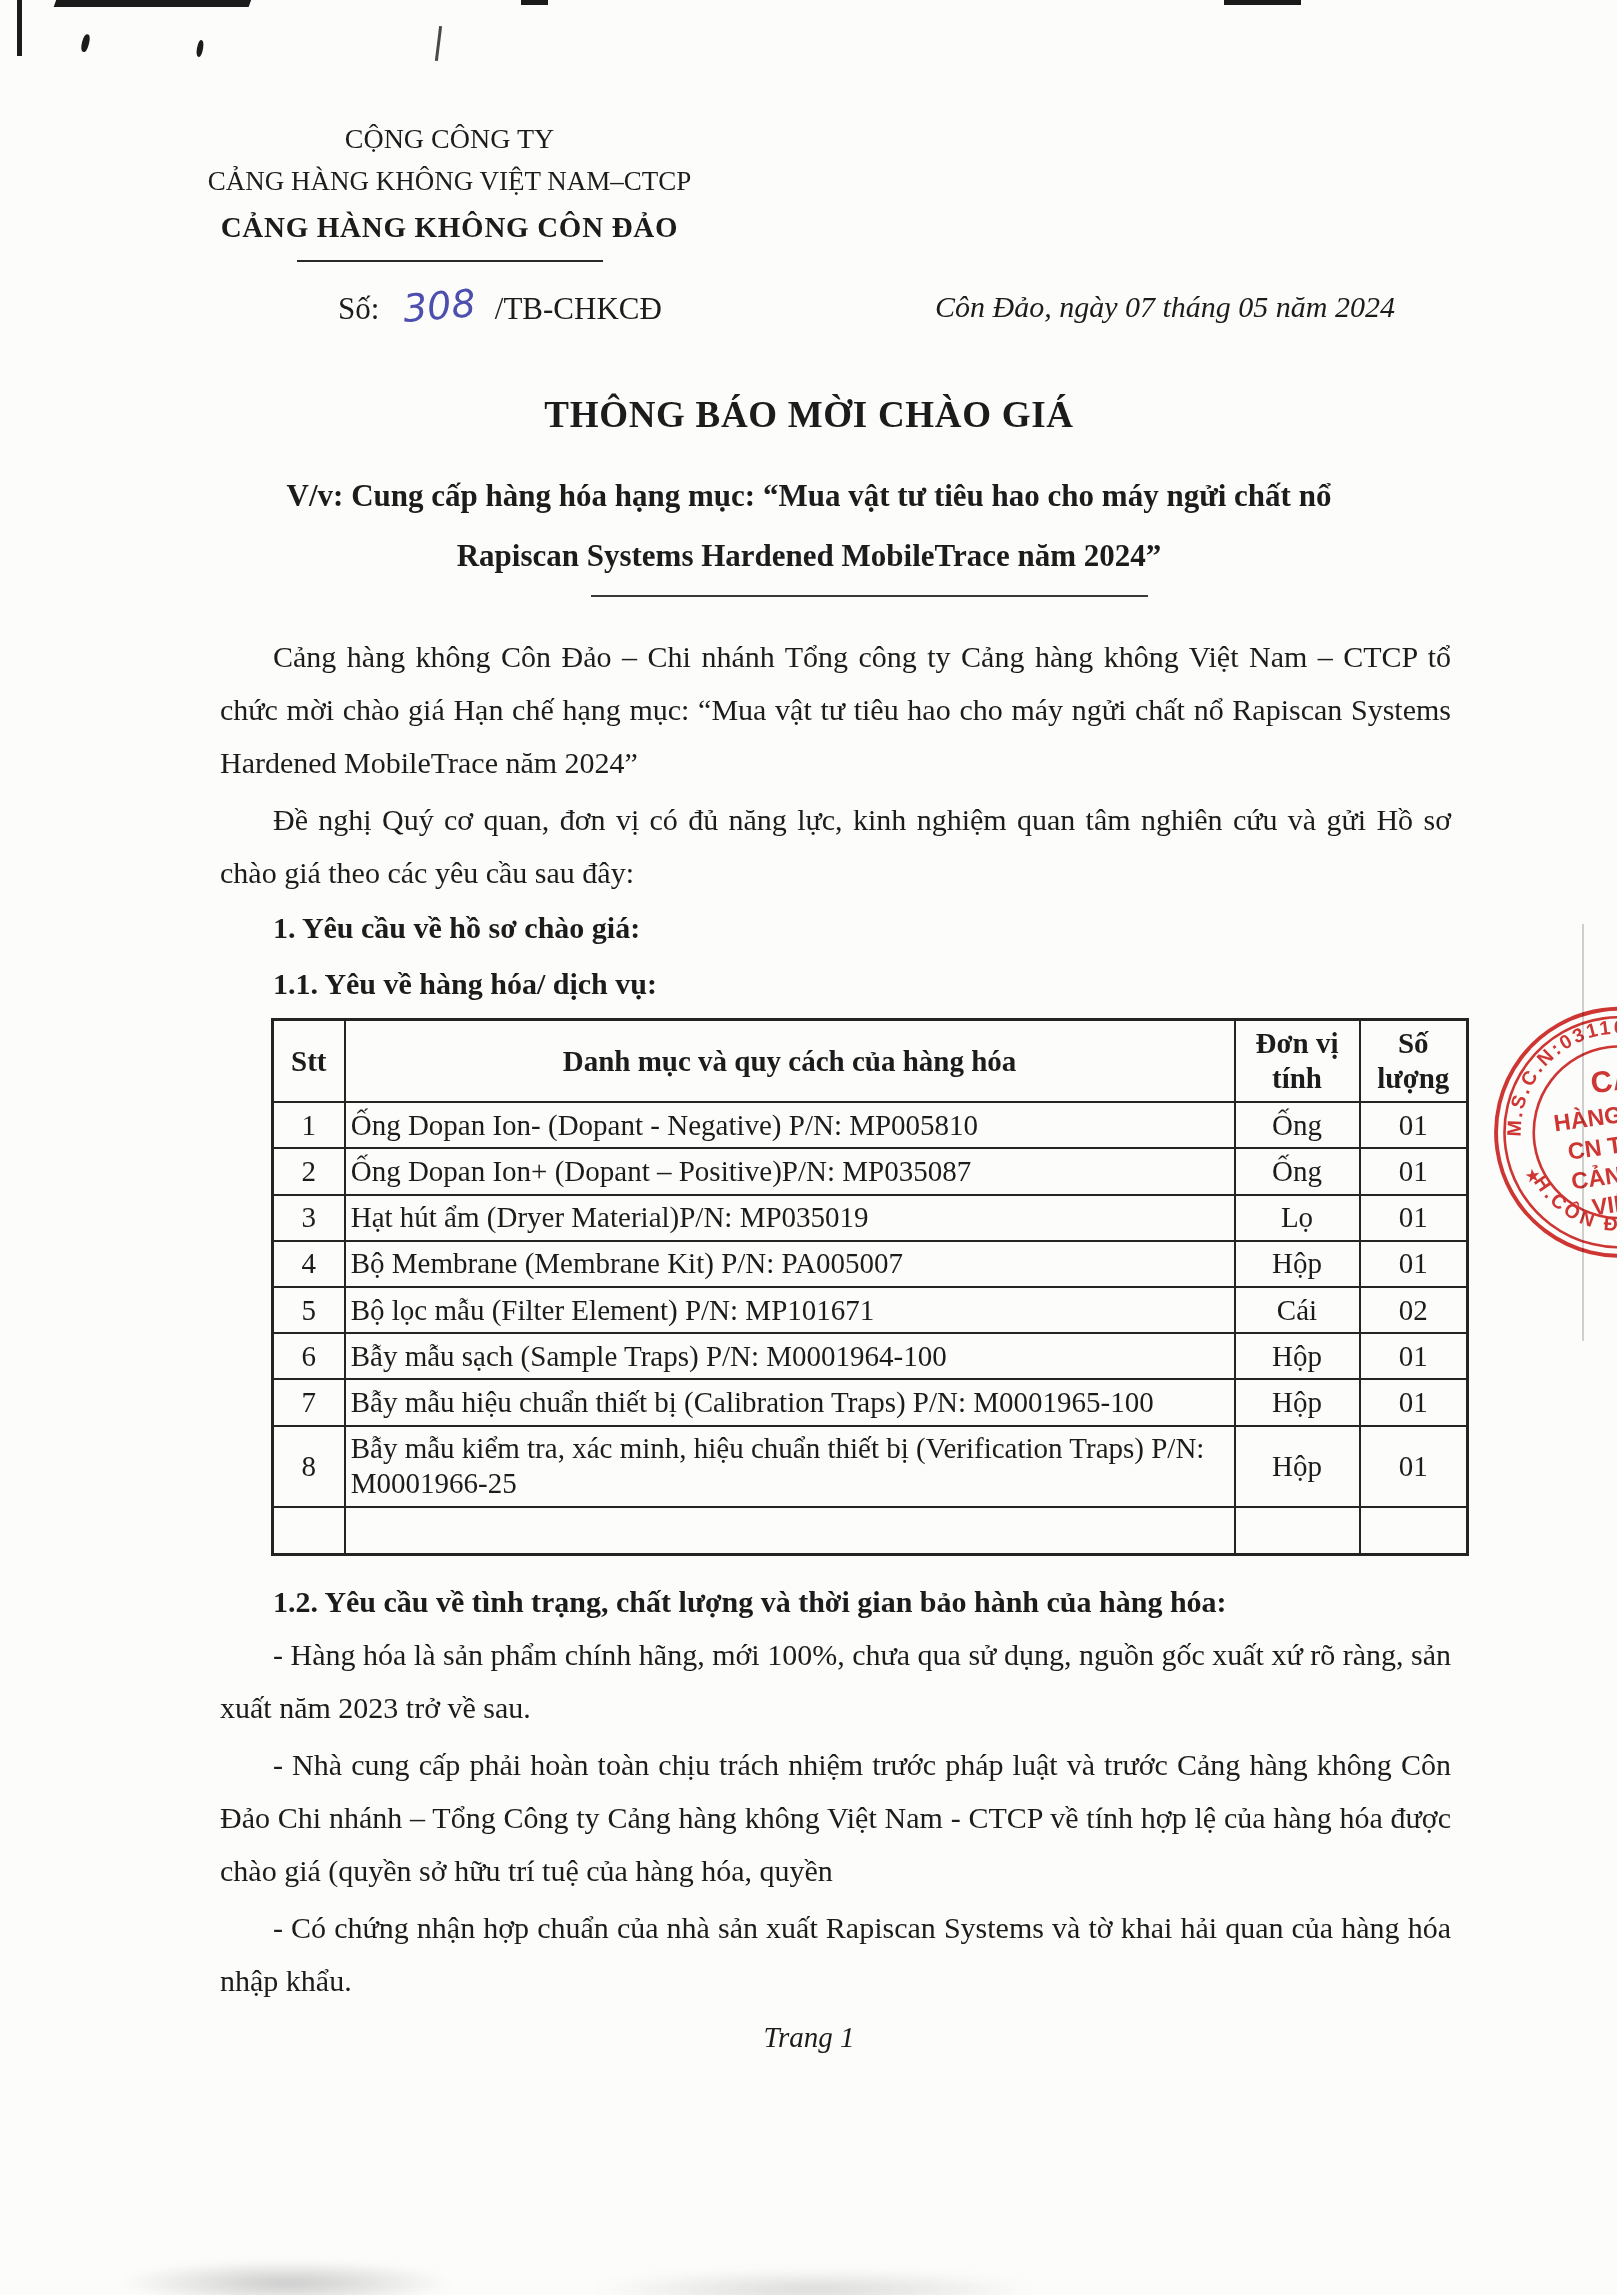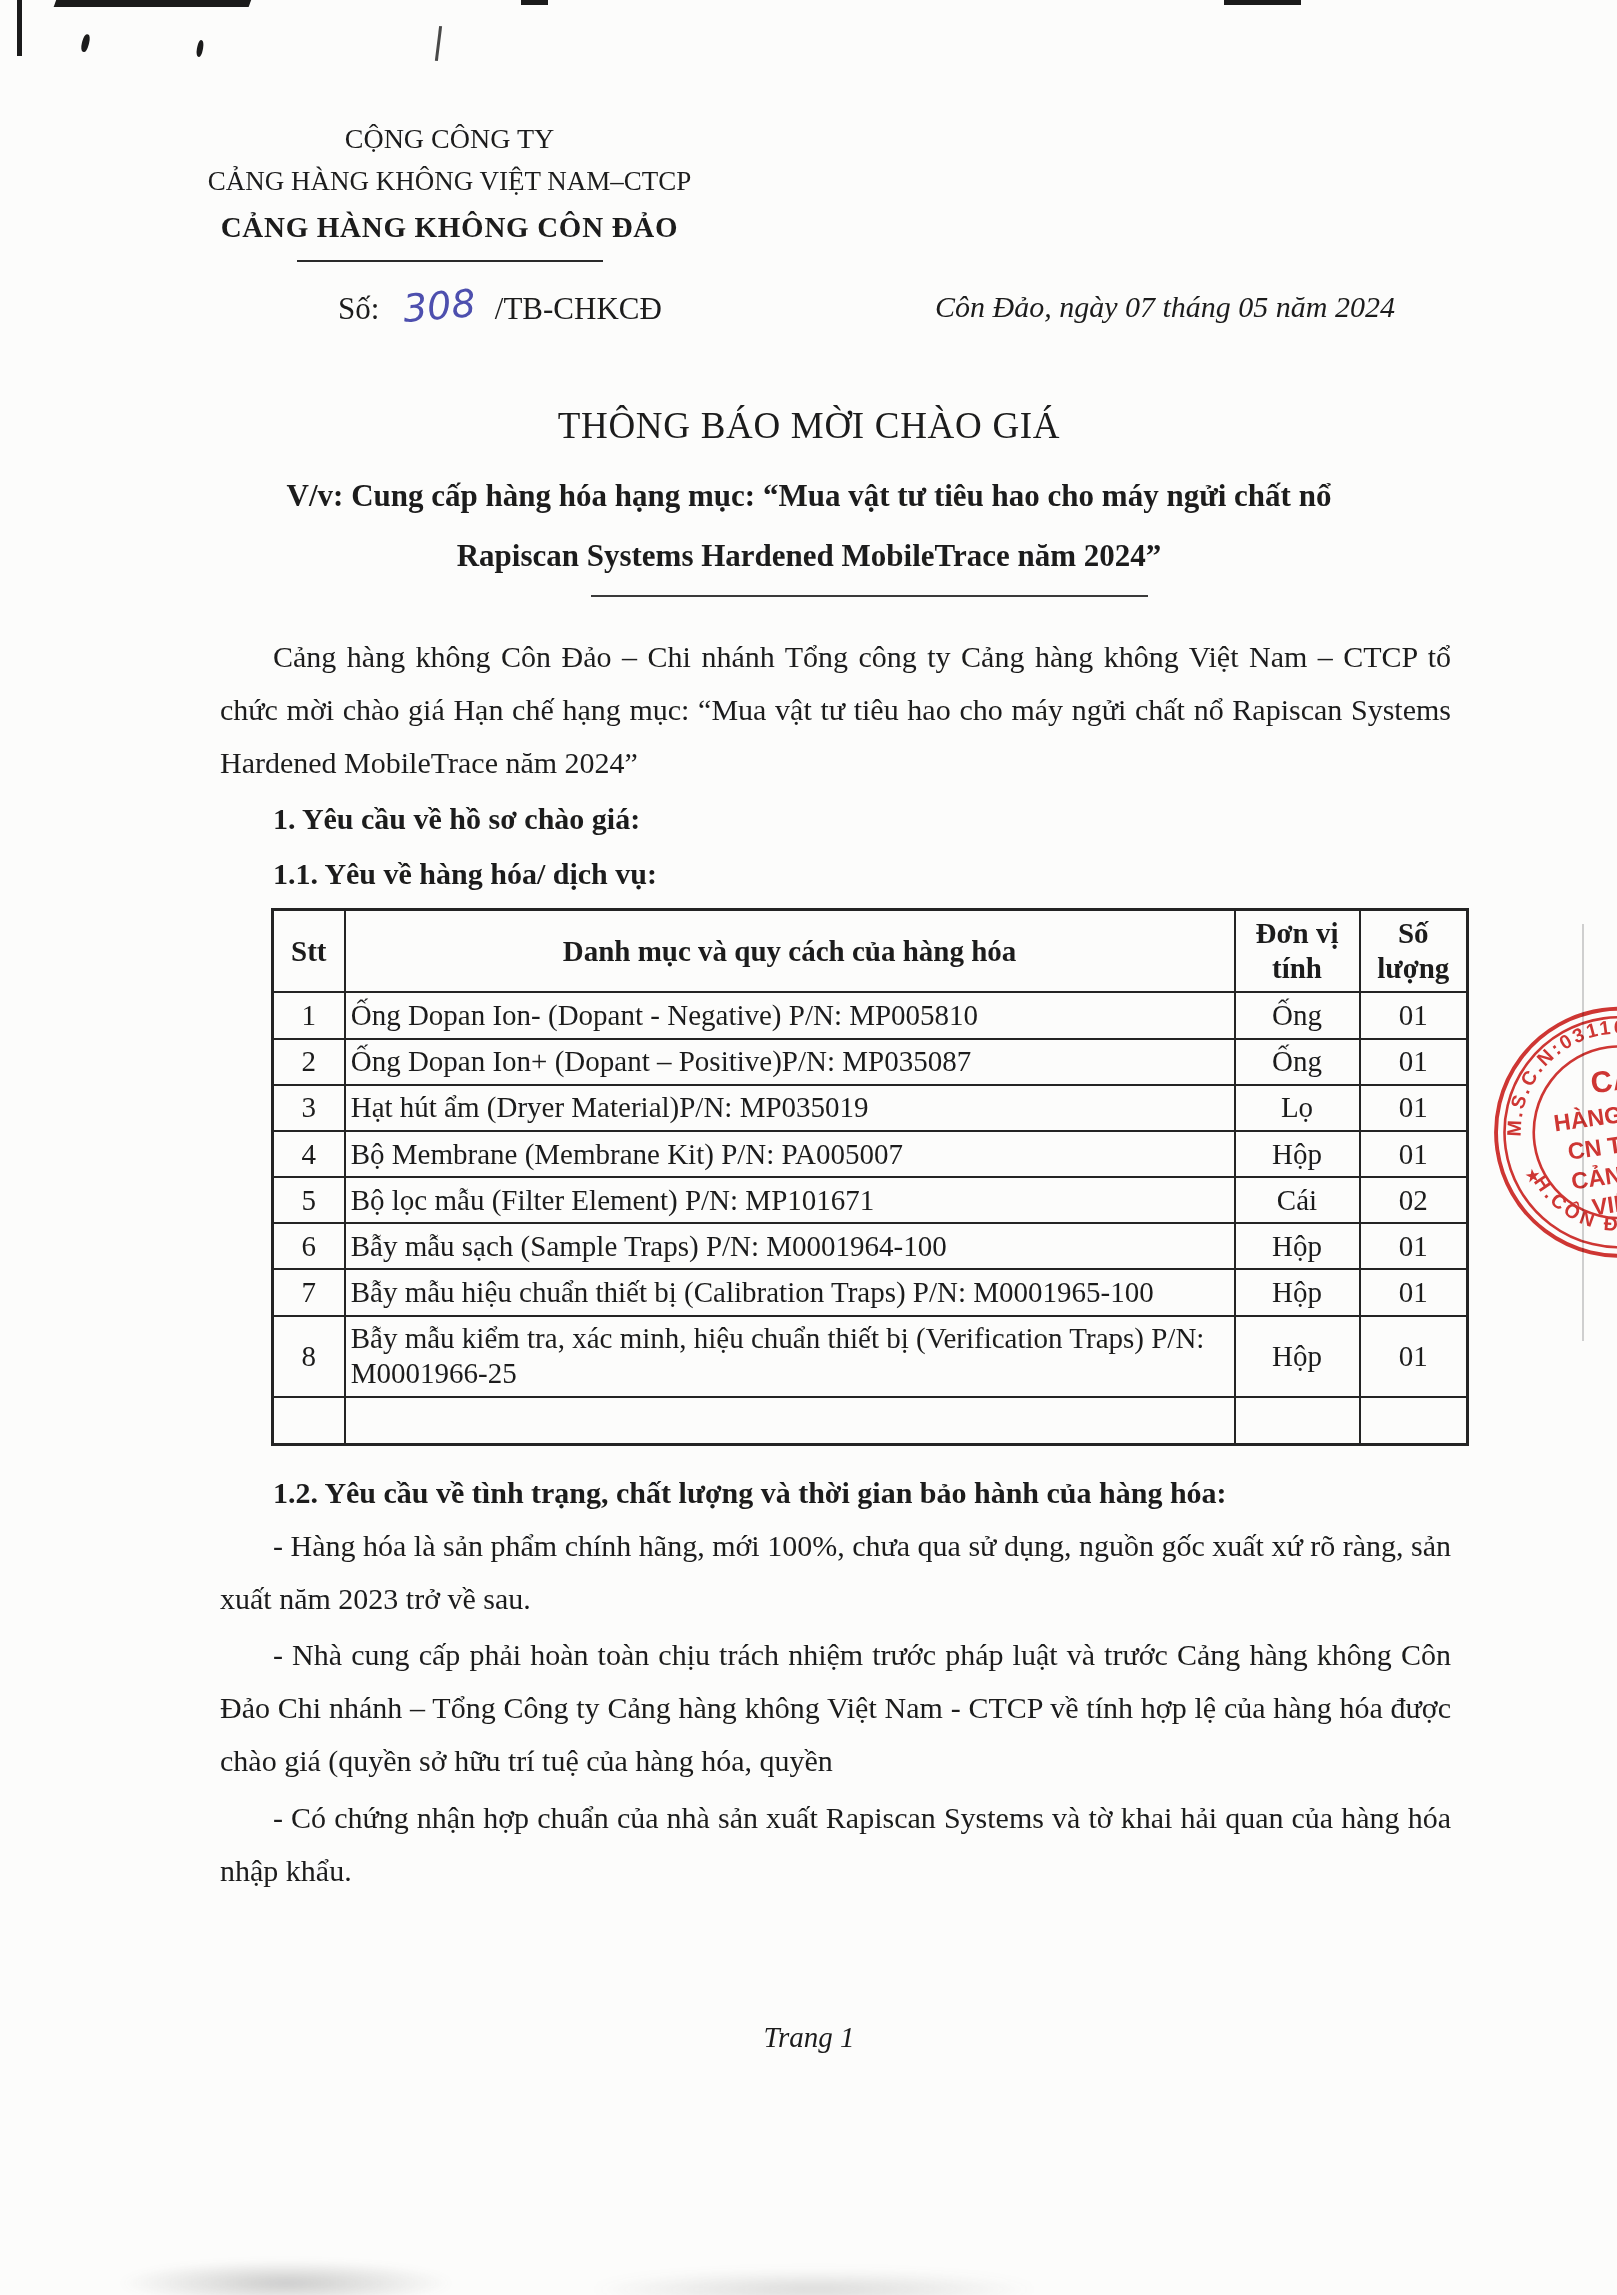--- a/index.html
+++ b/index.html
@@ -18,21 +18,21 @@
   .h-nat .l1{font-size:29px;font-weight:bold;}
   .h-nat .l2{font-size:30px;font-weight:bold;margin-top:5.2px;}
   .h-nat .rule{width:397px;height:2.6px;background:#2a2a2a;margin:9px auto 0;}
   .doc-number{position:absolute;top:284px;left:338px;font-size:31px;}
   .hand-number{
     display:inline-block;color:#4d4fae;font-family:"DejaVu Sans",sans-serif;
     font-style:italic;font-size:38px;transform:rotate(-5deg);margin:0 19.5px 0 23.4px;
   }
   .dateline{position:absolute;top:290px;left:846px;width:638px;text-align:center;font-style:italic;font-size:30px;}
   
-  .title{position:absolute;top:404px;left:0;width:100%;text-align:center;font-weight:normal;font-size:37px;letter-spacing:0.7px;}
+  .title{position:absolute;top:393px;left:0;width:100%;text-align:center;font-weight:bold;font-size:37px;letter-spacing:0.7px;}
   .subject{position:absolute;top:466px;left:130px;width:1358px;text-align:center;font-weight:bold;font-size:31px;line-height:60px;}
   .subject-rule{position:absolute;top:595px;left:591px;width:557px;height:2px;background:#3a3a3a;}
   
   .content{position:absolute;top:630px;left:220px;width:1231px;font-size:30px;line-height:53px;text-align:justify;}
   .para{text-indent:53px;margin:0;}
   .para+.para{margin-top:3.9px;}
   .sec-h{font-weight:bold;margin:2.6px 0 0 53px;text-align:left;}
   
   table.goods{border-collapse:collapse;margin:7.8px 0 0 51px;width:1195px;font-size:29px;table-layout:fixed;}
   table.goods th,table.goods td{border:2px solid #242424;line-height:35px;vertical-align:middle;}
@@ -96,20 +96,21 @@
 
   <div class="title">THÔNG BÁO MỜI CHÀO GIÁ</div>
   <div class="subject">
     <div>V/v: Cung cấp hàng hóa hạng mục: “Mua vật tư tiêu hao cho máy ngửi chất nổ</div>
     <div>Rapiscan Systems Hardened MobileTrace năm 2024”</div>
   </div>
   <div class="subject-rule"></div>
 
   <div class="content">
     <p class="para">Cảng hàng không Côn Đảo – Chi nhánh Tổng công ty Cảng hàng không Việt Nam – CTCP tổ chức mời chào giá Hạn chế hạng mục: “Mua vật tư tiêu hao cho máy ngửi chất nổ Rapiscan Systems Hardened MobileTrace năm 2024”</p>
+    <p class="para">Đề nghị Quý cơ quan, đơn vị có đủ năng lực, kinh nghiệm quan tâm nghiên cứu và gửi Hồ sơ chào giá theo các yêu cầu sau đây:</p>
     <div class="sec-h">1. Yêu cầu về hồ sơ chào giá:</div>
     <div class="sec-h">1.1. Yêu về hàng hóa/ dịch vụ:</div>
 
     <table class="goods">
       <colgroup>
         <col class="col-stt">
           <col class="col-desc">
           <col class="col-unit">
           <col class="col-qty">
       </colgroup>

